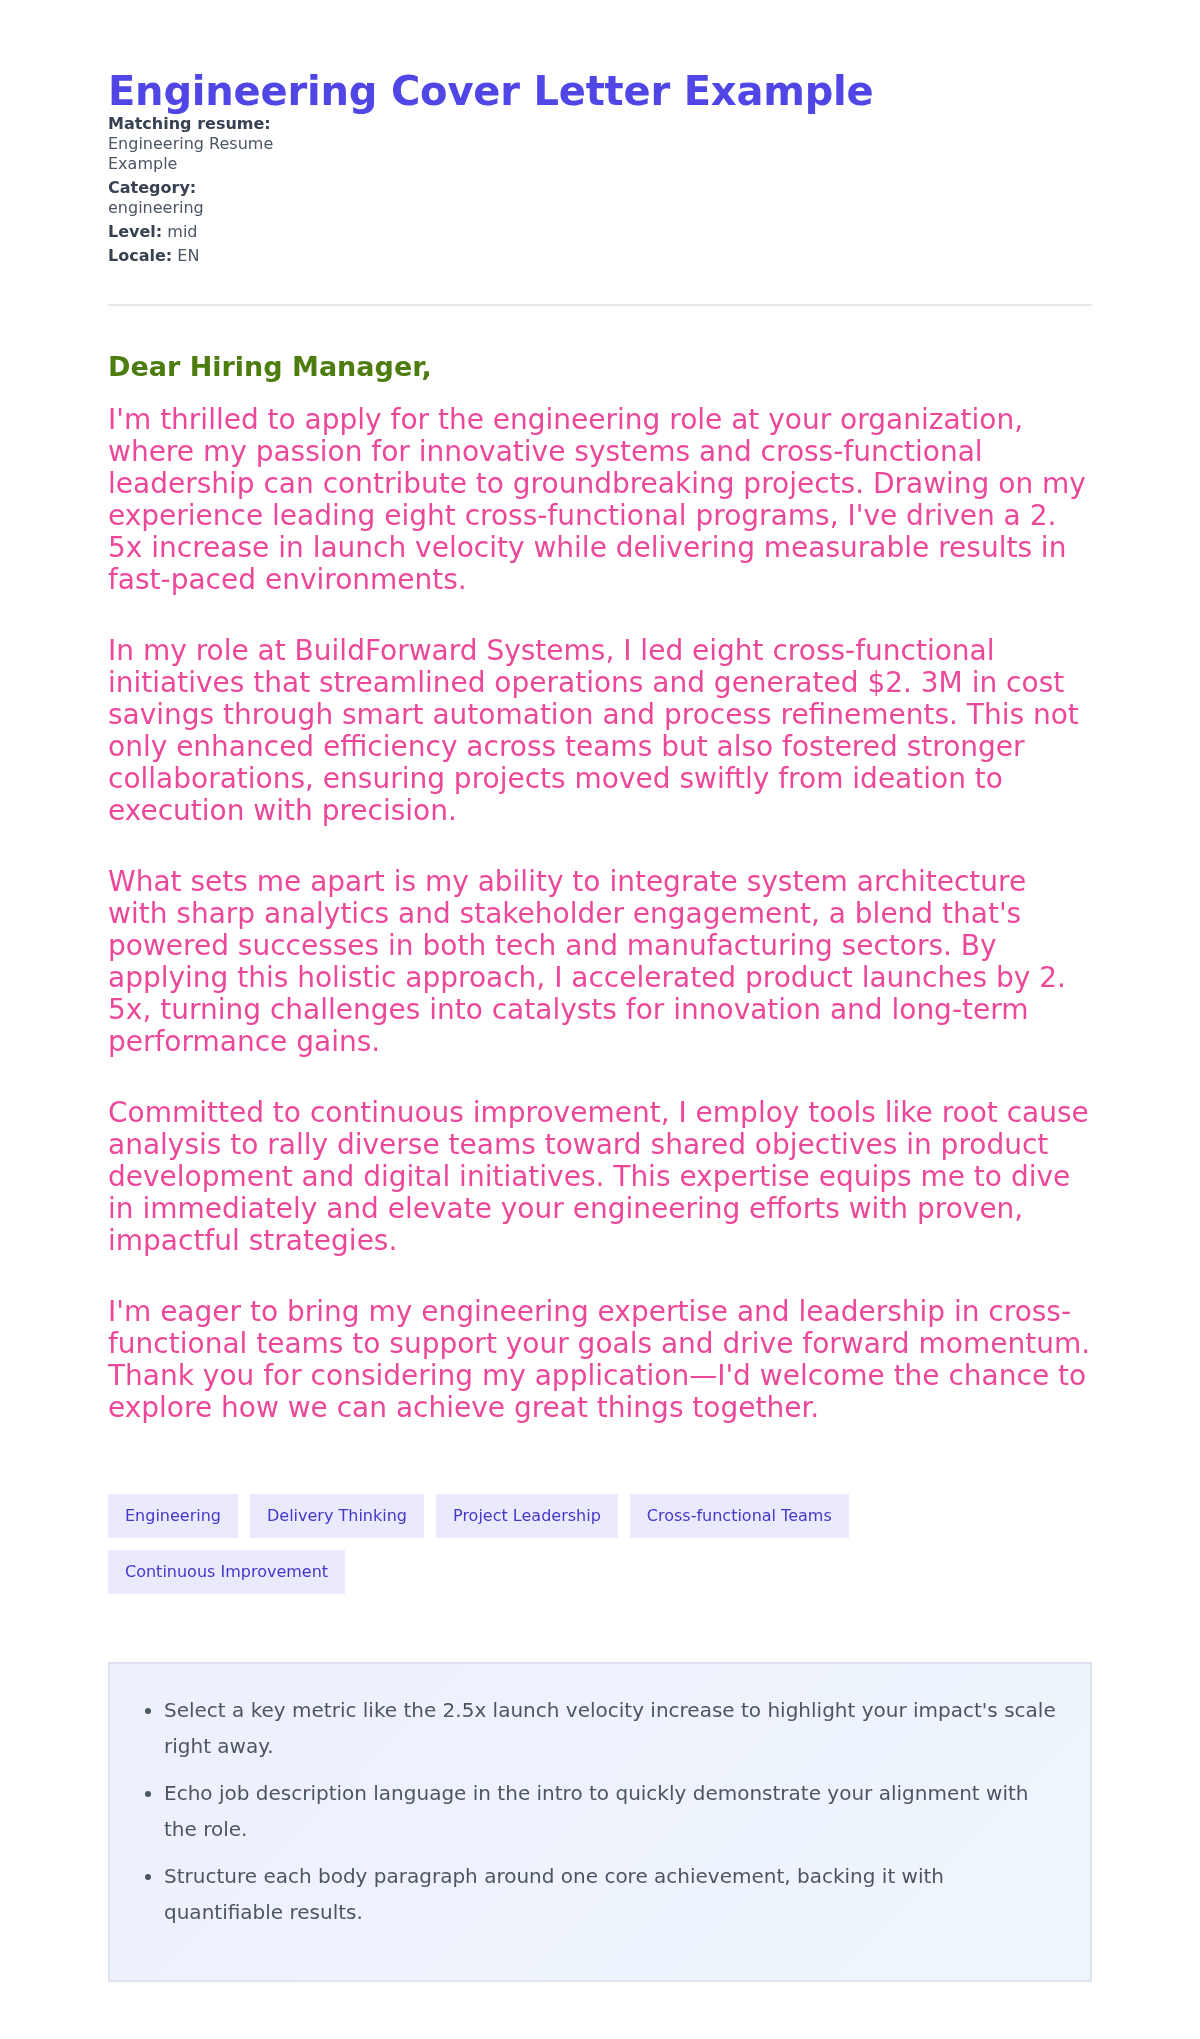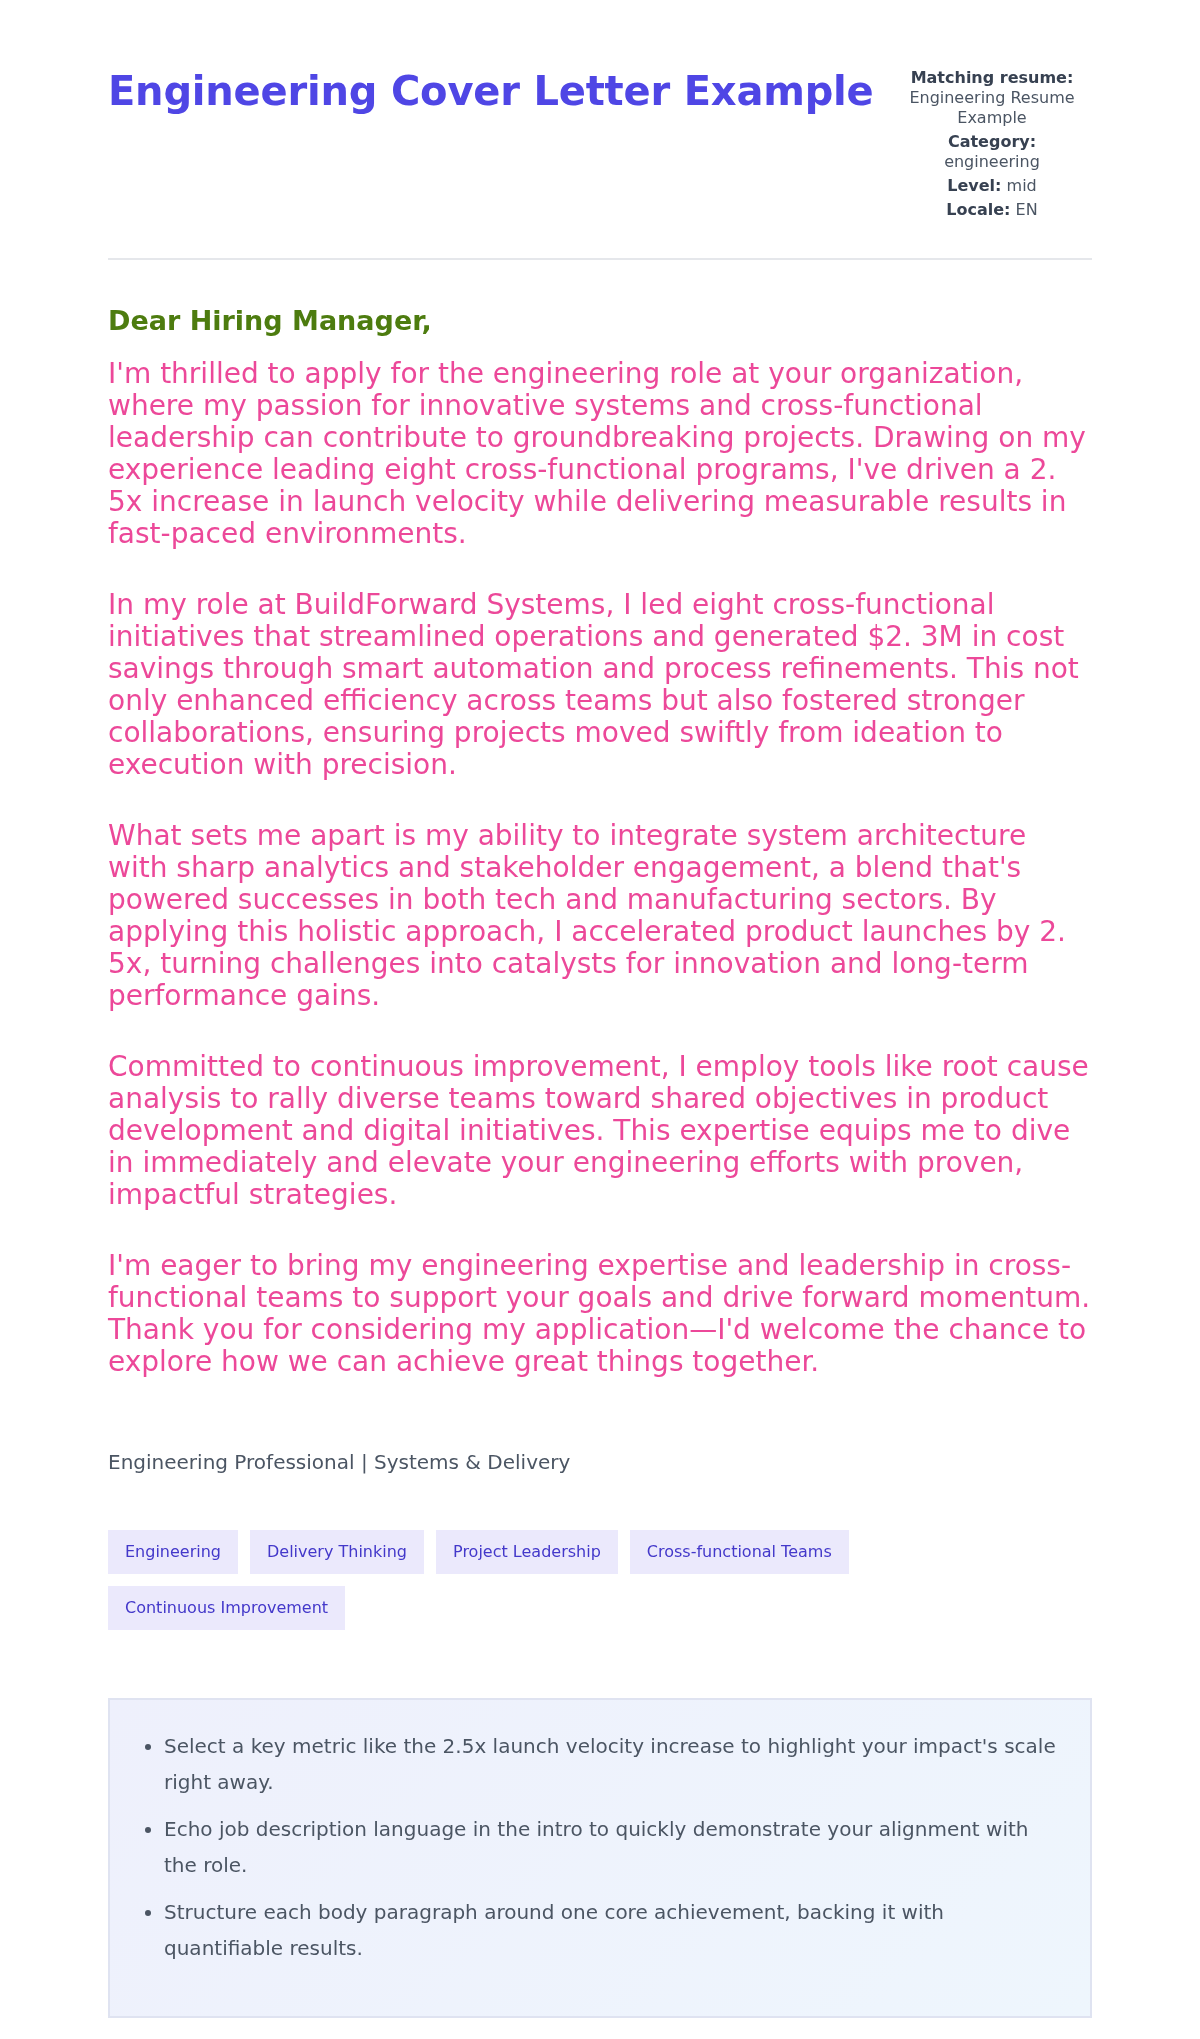--- a/index.html
+++ b/index.html
@@ -1,22 +1,22 @@
 <!DOCTYPE html>
 <html><head>
 <meta charset="utf-8">
 <style>
   html, body { margin: 0; padding: 0; background: #ffffff; }
   body { width: 1200px; min-height: 2039px; font-family: "DejaVu Sans", sans-serif; color: #111827; }
   .page { width: 984px; margin: 0 auto; padding-top: 68px; padding-bottom: 60px; }
-  .header { display: flex; justify-content: space-between; align-items: flex-start; padding-bottom: 34px; border-bottom: 2px solid #e5e7eb; }
+  .header { display: flex; justify-content: space-between; align-items: flex-start; padding-bottom: 34px; border-bottom: 2px solid #e5e7eb; flex-direction: column; }
   .header-left { flex: 1; }
   .title { font-size: 40px; font-weight: bold; color: #4f46e5; margin: 0; line-height: 46px; letter-spacing: -0.2px; }
   .subtitle { font-size: 24px; font-weight: bold; color: #3f4b5e; margin: 0; line-height: 30px; max-width: 640px; }
-  .meta { text-align: center; font-size: 16px; color: #4b5563; line-height: 20px; padding-top: 0; width: 200px; }
+  .meta { text-align: left; font-size: 16px; color: #4b5563; line-height: 20px; padding-top: 0; width: 200px; }
   .meta .row { margin-bottom: 4px; }
   .meta .label { font-weight: bold; color: #374151; }
   .salutation { font-size: 27px; font-weight: bold; color: #4d7c0f; margin: 48px 0 24px 0; line-height: 26px; }
   .para { font-size: 28px; line-height: 32px; color: #ec4899; margin: 0 0 39px 0; }
   .signature { margin-top: 70px; }
   .sig-name { font-size: 20px; font-weight: bold; color: #111827; line-height: 28px; }
   .sig-title { font-size: 20px; color: #4b5563; line-height: 28px; margin-top: 12px; }
   .tags { display: flex; flex-wrap: wrap; gap: 12px; margin-top: 54px; width: 790px; }
   .tag { background: #ebe9fc; color: #4338ca; font-size: 16px; line-height: 20px; padding: 12px 17px; }
   .tips { margin-top: 68px; border: 2px solid #dfe3f1; background: linear-gradient(135deg, #eef0fc 0%, #eef6fd 100%); padding: 28px 28px 34px 28px; }
@@ -57,21 +57,20 @@
   <section>
     <p class="salutation">Dear Hiring Manager,</p>
     <p class="para">I'm thrilled to apply for the engineering role at your organization, where my passion for innovative systems and cross-functional leadership can contribute to groundbreaking projects. Drawing on my experience leading eight cross-functional programs, I've driven a 2. 5x increase in launch velocity while delivering measurable results in fast-paced environments.</p>
     <p class="para">In my role at BuildForward Systems, I led eight cross-functional initiatives that streamlined operations and generated $2. 3M in cost savings through smart automation and process refinements. This not only enhanced efficiency across teams but also fostered stronger collaborations, ensuring projects moved swiftly from ideation to execution with precision.</p>
     <p class="para">What sets me apart is my ability to integrate system architecture with sharp analytics and stakeholder engagement, a blend that's powered successes in both tech and manufacturing sectors. By applying this holistic approach, I accelerated product launches by 2. 5x, turning challenges into catalysts for innovation and long-term performance gains.</p>
     <p class="para">Committed to continuous improvement, I employ tools like root cause analysis to rally diverse teams toward shared objectives in product development and digital initiatives. This expertise equips me to dive in immediately and elevate your engineering efforts with proven, impactful strategies.</p>
     <p class="para">I'm eager to bring my engineering expertise and leadership in cross-functional teams to support your goals and drive forward momentum. Thank you for considering my application—I'd welcome the chance to explore how we can achieve great things together.</p>
   </section>
 
   <section class="signature">
-    <div class="sig-title">Engineering Professional | Systems &amp; Delivery</div>
   </section>
 
   <section class="tags">
     <span class="tag">Engineering</span>
     <span class="tag">Delivery Thinking</span>
     <span class="tag">Project Leadership</span>
     <span class="tag">Cross-functional Teams</span>
     <span class="tag">Continuous Improvement</span>
   </section>
 

